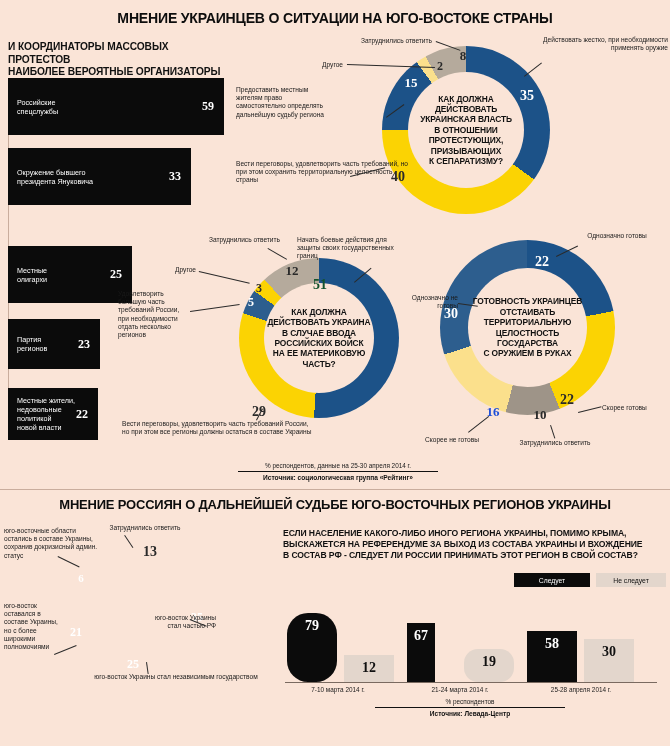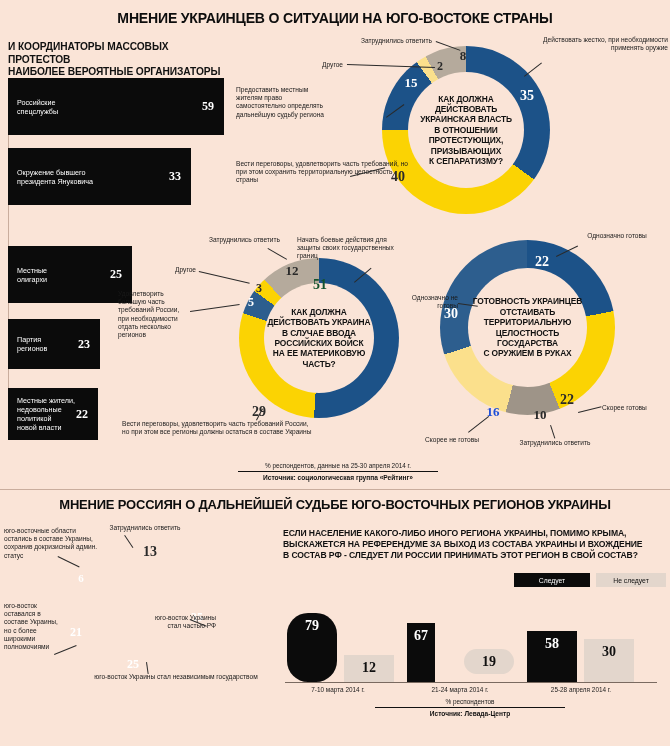--- a/index.html
+++ b/index.html
@@ -338,21 +338,21 @@
     <span class="gv">79</span>
   </div>
   <div class="gbar light" style="left:344px;top:655px;width:50px;height:27px;">
     <span class="gv">12</span>
   </div>
   <div class="gcat" style="left:278px;top:686px;width:120px;">7-10 марта 2014 г.</div>
 
   <div class="gbar dark" style="left:407px;top:623px;width:28px;height:59px;">
     <span class="gv">67</span>
   </div>
-  <div class="gbar light" style="left:464px;top:649px;width:50px;height:25px;border-radius:14px;">
+  <div class="gbar light" style="left:464px;top:649px;width:50px;height:33px;border-radius:14px;">
     <span class="gv">19</span>
   </div>
   <div class="gcat" style="left:400px;top:686px;width:120px;">21-24 марта 2014 г.</div>
 
   <div class="gbar dark" style="left:527px;top:631px;width:50px;height:51px;">
     <span class="gv">58</span>
   </div>
   <div class="gbar light" style="left:584px;top:639px;width:50px;height:43px;">
     <span class="gv">30</span>
   </div>

